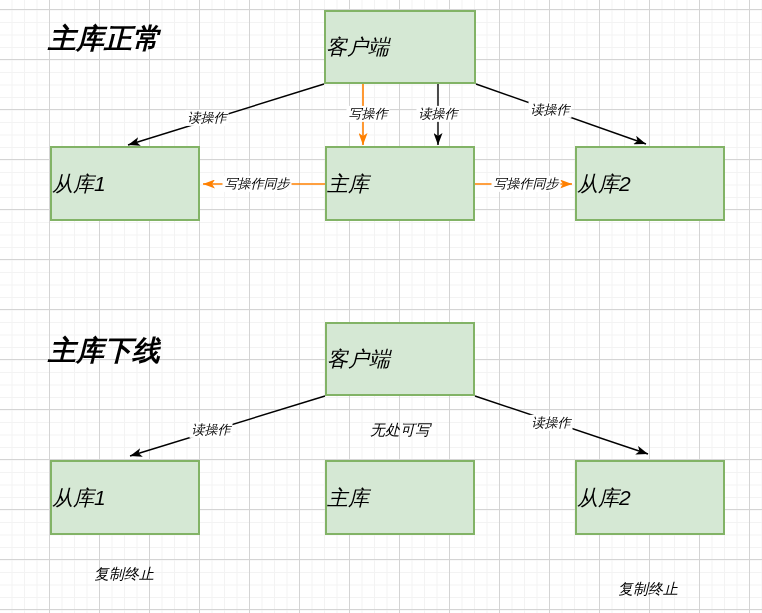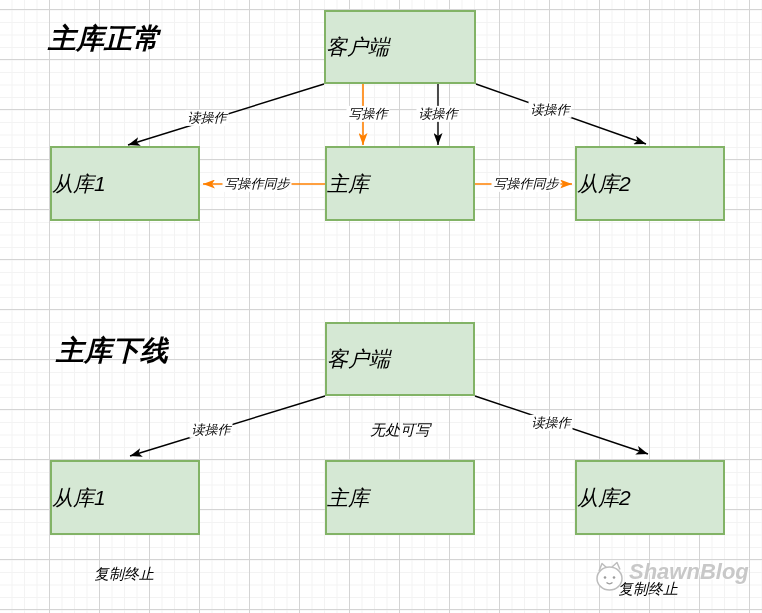--- a/index.html
+++ b/index.html
@@ -82,21 +82,21 @@
     <span>从库2</span>
   </div>
 
   <div class="elabel" style="left:207px; top:118px;">读操作</div>
   <div class="elabel" style="left:368px; top:114px;">写操作</div>
   <div class="elabel" style="left:438px; top:114px;">读操作</div>
   <div class="elabel" style="left:550px; top:110px;">读操作</div>
   <div class="elabel" style="left:257px; top:184px;">写操作同步</div>
   <div class="elabel" style="left:526px; top:184px;">写操作同步</div>
 
-  <div class="title" style="left:56px; top:332px;text-align:center;">主库下线</div>
+  <div class="title" style="left:48px; top:332px;text-align:center;">主库下线</div>
 
   <div class="node" style="left:325px; top:322px; width:150px; height:74px;">
     <span>客户端</span>
   </div>
   <div class="node" style="left:50px; top:460px; width:150px; height:75px;">
     <span>从库1</span>
   </div>
   <div class="node" style="left:325px; top:460px; width:150px; height:75px;">
     <span>主库</span>
   </div>
@@ -104,27 +104,14 @@
     <span>从库2</span>
   </div>
 
   <div class="elabel" style="left:211px; top:430px;">读操作</div>
   <div class="elabel" style="left:551px; top:423px;">读操作</div>
 
   <div class="note" style="left:400px; top:430px;">无处可写</div>
   <div class="note" style="left:124px; top:574px;">复制终止</div>
   <div class="note" style="left:648px; top:589px;">复制终止</div>
 
-  <div class="watermark">
-    <span class="wm-icon">
-      <svg width="32" height="31" viewBox="0 0 32 31">
-        <path d="M5,10 L8,2.5 L13,7" fill="#ffffff" stroke="#bdbdbd" stroke-width="1.5" stroke-linejoin="round"></path>
-        <path d="M18,6 L23,1.5 L26,8.5" fill="#ffffff" stroke="#bdbdbd" stroke-width="1.5" stroke-linejoin="round"></path>
-        <ellipse cx="15.5" cy="17.5" rx="12.5" ry="11.5" fill="#ffffff" stroke="#bdbdbd" stroke-width="1.5"></ellipse>
-        <circle cx="11" cy="16.5" r="1.3" fill="#9c9c9c"></circle>
-        <circle cx="20" cy="16.5" r="1.3" fill="#9c9c9c"></circle>
-        <path d="M12.5,21.5 q3,2.6 6,0" fill="none" stroke="#9c9c9c" stroke-width="1.2"></path>
-      </svg>
-    </span>
-    <span>ShawnBlog</span>
-  </div>
 
 </div>
 
 </body></html>

